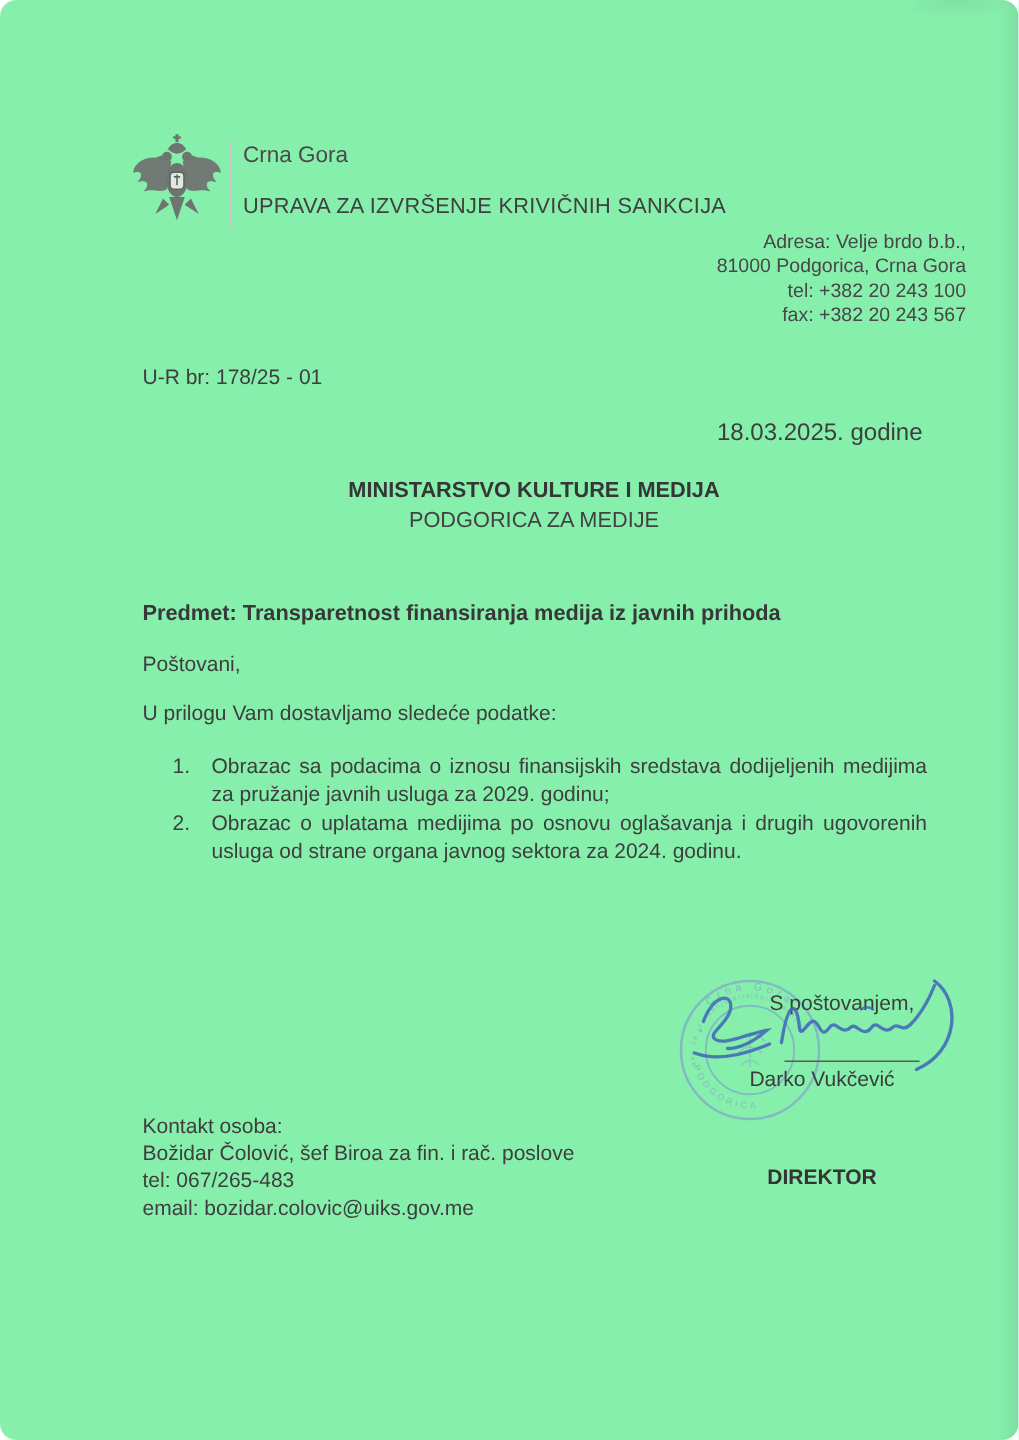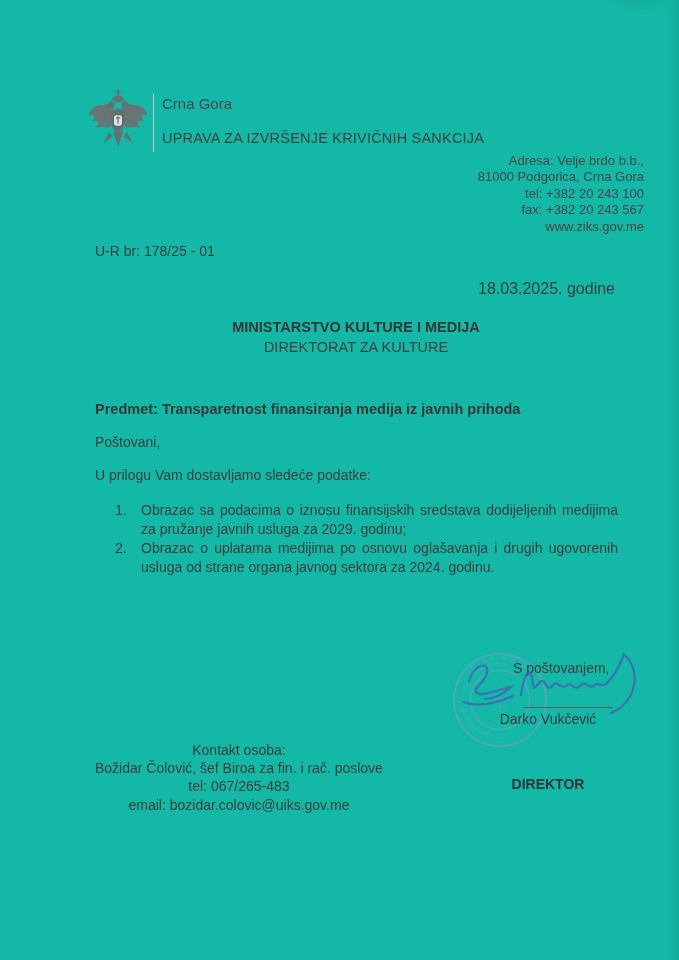--- a/index.html
+++ b/index.html
@@ -1,20 +1,20 @@
 <!DOCTYPE html>
 <html><head>
 <meta charset="utf-8">
 <style>
   html,body { margin:0; padding:0; background:#ffffff; }
   .sheet {
     position:relative; width:679px; height:960px; margin:0 auto;
-    background:#14b8a6;
+    background:#86efac;
     font-family:"Liberation Sans", sans-serif;
-    color:#3e3e3e; overflow:hidden;
+    color:#3e3e3e; overflow:hidden;border-radius:11px;
     -webkit-font-smoothing:antialiased;
   }
   .abs { position:absolute; }
   .scan-edge {
     position:absolute; top:0; right:0; width:14px; height:960px;
     background:linear-gradient(to right, rgba(0,0,0,0), rgba(0,0,0,0.07));
     pointer-events:none;
   }
   .corner-smudge {
     position:absolute; top:0; right:10px; width:60px; height:10px;
@@ -45,21 +45,21 @@
   .list-item .num { position:absolute; left:0; top:0; }
   
   .closing { left:513px; top:660px; font-size:14px; }
   .stamp { left:450px; top:650px; width:100px; height:100px; }
   .autograph { left:455px; top:647px; width:198px; height:80px; }
   .sig-rule { left:523px; top:707px; width:90px; height:1px; background:#5a5a5a; }
   .sig-name-block { left:480px; top:711px; width:136px; text-align:center; line-height:17.5px; }
   .sig-name { font-size:14px; color:#3c3c3c; }
   .sig-title { font-size:14px; font-weight:bold; color:#343434;margin-top:47px; }
   
-  .contact { left:95px; top:741px; font-size:14px; line-height:18.2px;text-align:center; }
+  .contact { left:95px; top:741px; font-size:14px; line-height:18.2px; }
   .stamp-text { fill:#7f9bd1; }
   .st-top { font-size:7px; letter-spacing:3px; }
   .st-mid { font-size:4.6px; letter-spacing:1.2px; }
   .st-bottom { font-size:6px; letter-spacing:2.2px; }
 </style>
 </head>
 <body>
 
 <div class="sheet">
 
@@ -87,29 +87,28 @@
   </svg>
   <div class="abs mast-divider"></div>
   <div class="abs country">Crna Gora</div>
   <div class="abs org">UPRAVA ZA IZVRŠENJE KRIVIČNIH SANKCIJA</div>
 
   <div class="abs address">
     <div>Adresa: Velje brdo b.b.,</div>
     <div>81000 Podgorica, Crna Gora</div>
     <div>tel: +382 20 243 100</div>
     <div>fax: +382 20 243 567</div>
-    <div>www.ziks.gov.me</div>
   </div>
 
   <div class="abs ref">U-R br: 178/25 - 01</div>
   <div class="abs date">18.03.2025. godine</div>
 
   <div class="abs addressee">
     <div class="l1">MINISTARSTVO KULTURE I MEDIJA</div>
-    <div class="l2">DIREKTORAT ZA KULTURE</div>
+    <div class="l2">PODGORICA ZA MEDIJE</div>
   </div>
 
   <div class="abs subject">Predmet: Transparetnost finansiranja medija iz javnih prihoda</div>
 
   <div class="abs salutation">Poštovani,</div>
   <div class="abs intro">U prilogu Vam dostavljamo sledeće podatke:</div>
 
   <div class="abs list">
     <div class="list-item">
       <span class="num">1.</span>

